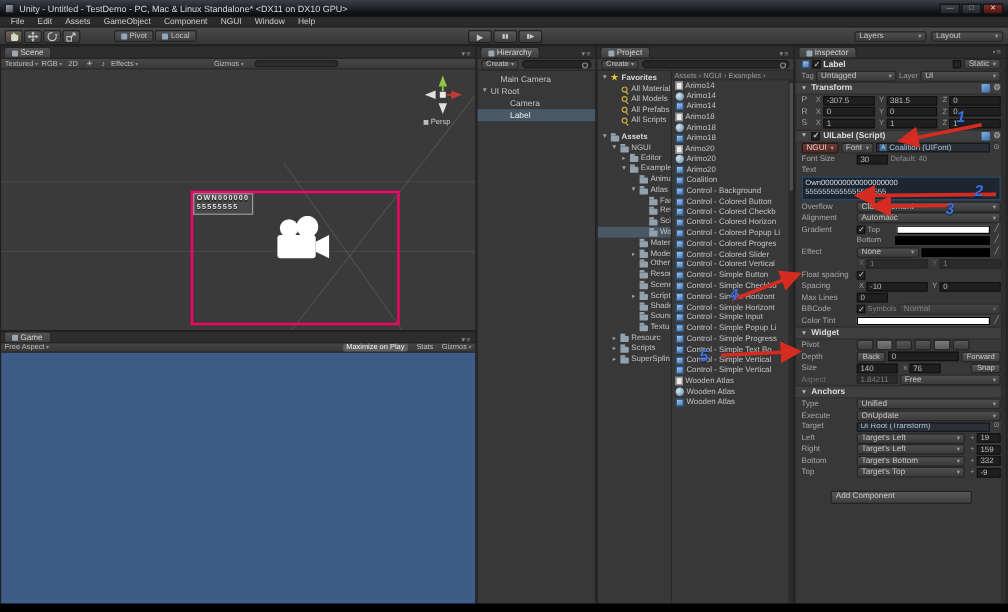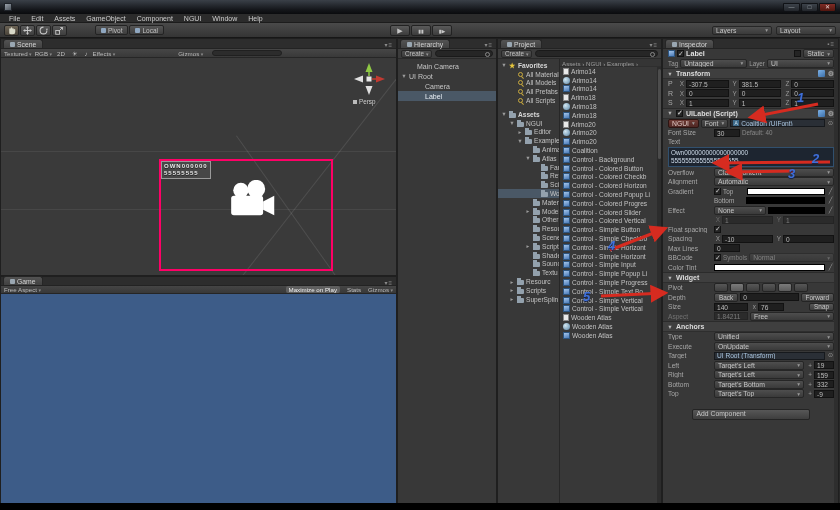--- a/index.html
+++ b/index.html
@@ -136,20 +136,21 @@
   .annonum { position:absolute; z-index:61; font-weight:bold; font-size:13px; color:#3f6fd8; text-shadow:0 1px 1px #10204a; font-style:italic; }
   .blackbar { position:absolute; left:0; bottom:0; width:840px; height:7px; background:#000; }
 </style>
 </head>
 <body>
 
 <div id="app">
 
   <div class="titlebar">
     <span class="unity-logo"></span>
+    <span class="title-text">Unity - Untitled - TestDemo - PC, Mac &amp; Linux Standalone* &lt;DX11 on DX10 GPU&gt;</span>
     <span class="winbtns">
       <span class="winbtn">—</span>
       <span class="winbtn">□</span>
       <span class="winbtn close">✕</span>
     </span>
   </div>
 
   <div class="menubar">
     <span class="menu-item">File</span>
       <span class="menu-item">Edit</span>

